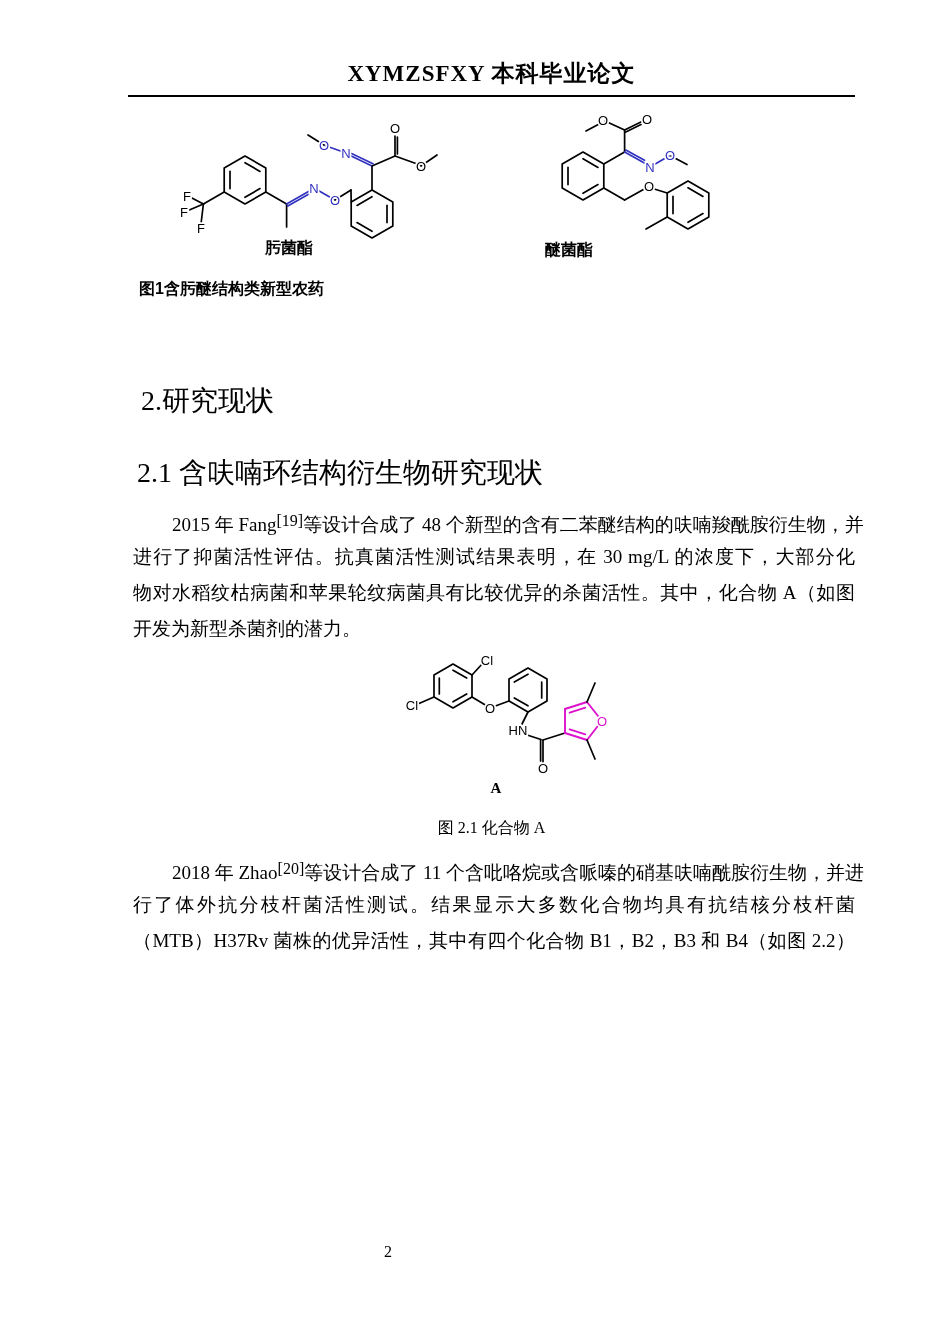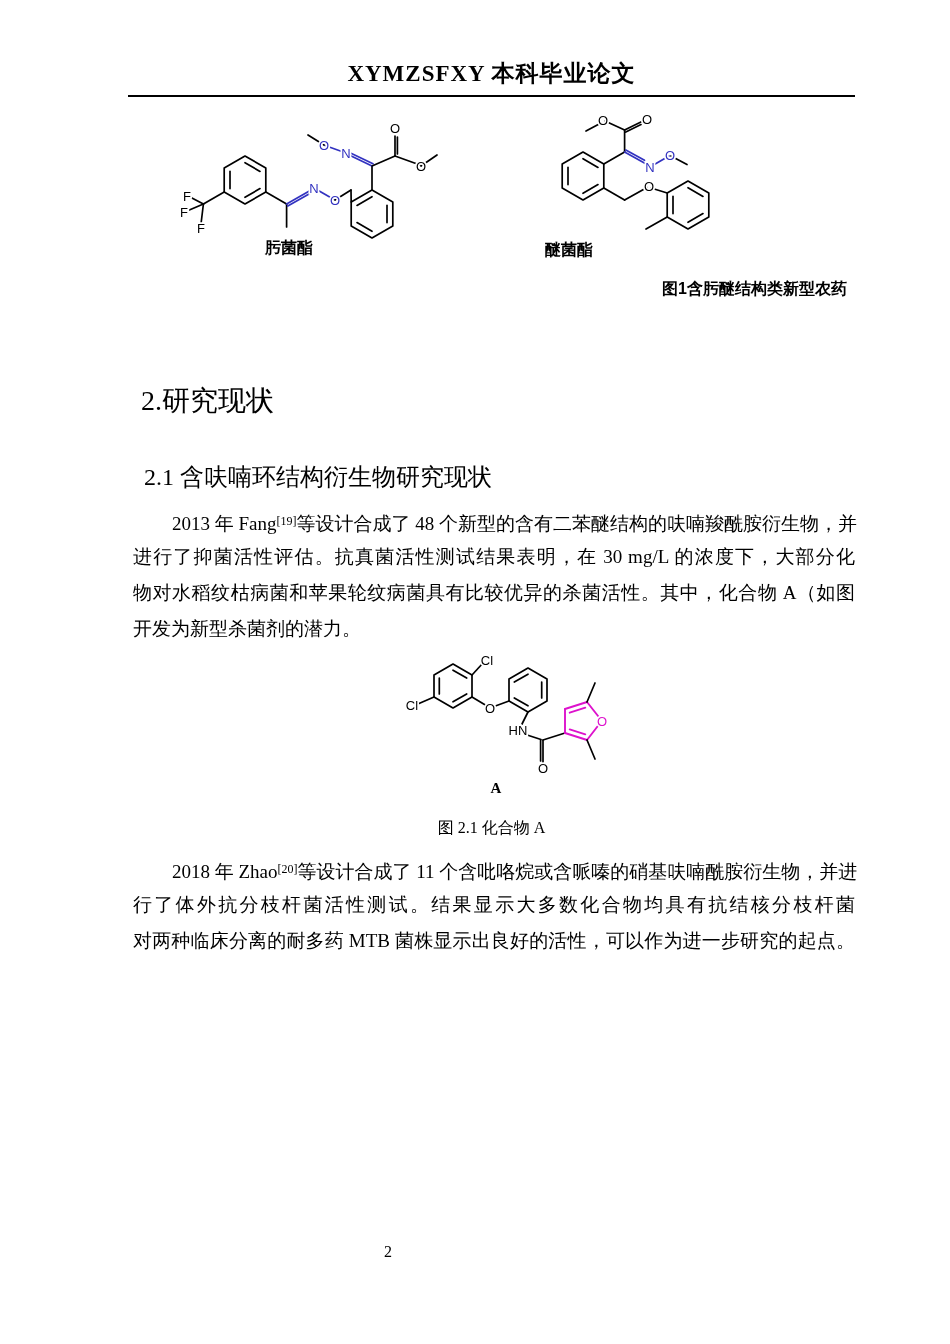--- a/index.html
+++ b/index.html
@@ -17,33 +17,33 @@
     position:absolute; top:58px; left:128px; width:727px; text-align:center;
     font-size:23px; font-weight:bold; letter-spacing:1px;
   }
   .header-rule{position:absolute; top:95px; left:128px; width:727px; height:2px; background:#000;}
   .mol{position:absolute;}
   .mol-label{
     position:absolute; font-family:"Liberation Sans", sans-serif; font-weight:bold;
     font-size:16px; width:150px;
   }
   .fig-caption1{
-    position:absolute; top:279px; left:120px; width:727px; text-align:right;
+    position:absolute; top:279px; left:139px; width:727px; text-align:left;
     font-family:"Liberation Sans", sans-serif; font-weight:bold; font-size:16px;
   }
   .fig-caption2{
     position:absolute; top:818px; left:128px; width:727px; text-align:center; font-size:16px;
   }
   .h1{position:absolute; top:374px; left:133px; font-size:28px; font-weight:normal; margin:8px;}
-  .h2{position:absolute; top:450px; left:133px; font-size:24px; font-weight:normal; margin:11px;}
+  .h2{position:absolute; top:450px; left:133px; font-size:28px; font-weight:normal; margin:4px;}
   .para{position:absolute; left:133px; width:722px; font-size:19px;}
   .tline{height:36px; line-height:36px; white-space:nowrap;}
   .just{text-align:justify; text-align-last:justify;}
   .indent{text-indent:39px;}
-  sup{font-size:12px; vertical-align:5px; letter-spacing:0;}
+  sup{font-size:16px; vertical-align:5px; letter-spacing:0;}
   sub{font-size:12px; vertical-align:-3px;}
   .pagenum{position:absolute; top:1243px; left:368px; width:40px; text-align:center; font-size:16px;}
   
   .bond{stroke:var(--ink); stroke-width:1.7; stroke-linecap:round; fill:none;}
   .ring{stroke:var(--ink); stroke-width:1.7; stroke-linejoin:round; fill:none;}
   .b-blue{stroke:var(--heteroatom-blue);}
   .b-mag{stroke:var(--furan-magenta); stroke-width:1.9;}
   .atom{
     font-family:"Liberation Sans", sans-serif; font-size:13px; fill:var(--ink);
     text-anchor:middle; paint-order:stroke; stroke:#ffffff; stroke-width:3.5px;
@@ -150,21 +150,21 @@
     </g>
   </svg>
   <div class="mol-label" style="left:545px; top:240px;">醚菌酯</div>
 
   <div class="fig-caption1">图1含肟醚结构类新型农药</div>
 
   <h1 class="h1">2.研究现状</h1>
   <h2 class="h2">2.1 含呋喃环结构衍生物研究现状</h2>
 
   <div class="para" style="top:503px;">
-    <div class="tline just indent"><span>2013 年 Fang</span><sup>[19]</sup><span>等设计合成了 48 个新型的含有二苯醚结构的呋喃羧酰胺衍生物，并</span></div>
+    <div class="tline just indent"><span>2015 年 Fang</span><sup>[19]</sup><span>等设计合成了 48 个新型的含有二苯醚结构的呋喃羧酰胺衍生物，并</span></div>
     <div class="tline just"><span>进行了抑菌活性评估。抗真菌活性测试结果表明，在 30 mg/L 的浓度下，大部分化</span></div>
     <div class="tline just"><span>物对水稻纹枯病菌和苹果轮纹病菌具有比较优异的杀菌活性。其中，化合物 A（如图</span></div>
     <div class="tline"><span>开发为新型杀菌剂的潜力。</span></div>
   </div>
 
   <svg class="mol" style="left:383px; top:646px;" width="240" height="160" viewBox="0 0 240 160">
     <g>
       <polygon class="ring" points="70,18 89,29 89,51 70,62 51,51 51,29"></polygon>
       <line class="bond" x1="70" y1="24.2" x2="83.7" y2="32.1"></line>
       <line class="bond" x1="83.7" y1="47.9" x2="70" y2="55.8"></line>
@@ -207,18 +207,18 @@
       <text class="atom a-mag" x="219" y="79.5">O</text>
     </g>
     <text class="atom a-bold" x="113" y="147">A</text>
   </svg>
 
   <div class="fig-caption2">图 2.1 化合物 A</div>
 
   <div class="para" style="top:851px;">
     <div class="tline just indent"><span>2018 年 Zhao</span><sup>[20]</sup><span>等设计合成了 11 个含吡咯烷或含哌嗪的硝基呋喃酰胺衍生物，并进</span></div>
     <div class="tline just"><span>行了体外抗分枝杆菌活性测试。结果显示大多数化合物均具有抗结核分枝杆菌</span></div>
-    <div class="tline just"><span>对两种临床分离的耐多药 MTB 菌株显示出良好的活性，可以作为进一步研究的起点。</span></div>
+    <div class="tline just"><span>（MTB）H37Rv 菌株的优异活性，其中有四个化合物 B1，B2，B3 和 B4（如图 2.2）</span></div>
   </div>
 
   <div class="pagenum">2</div>
 
 </div>
 
 </body></html>

